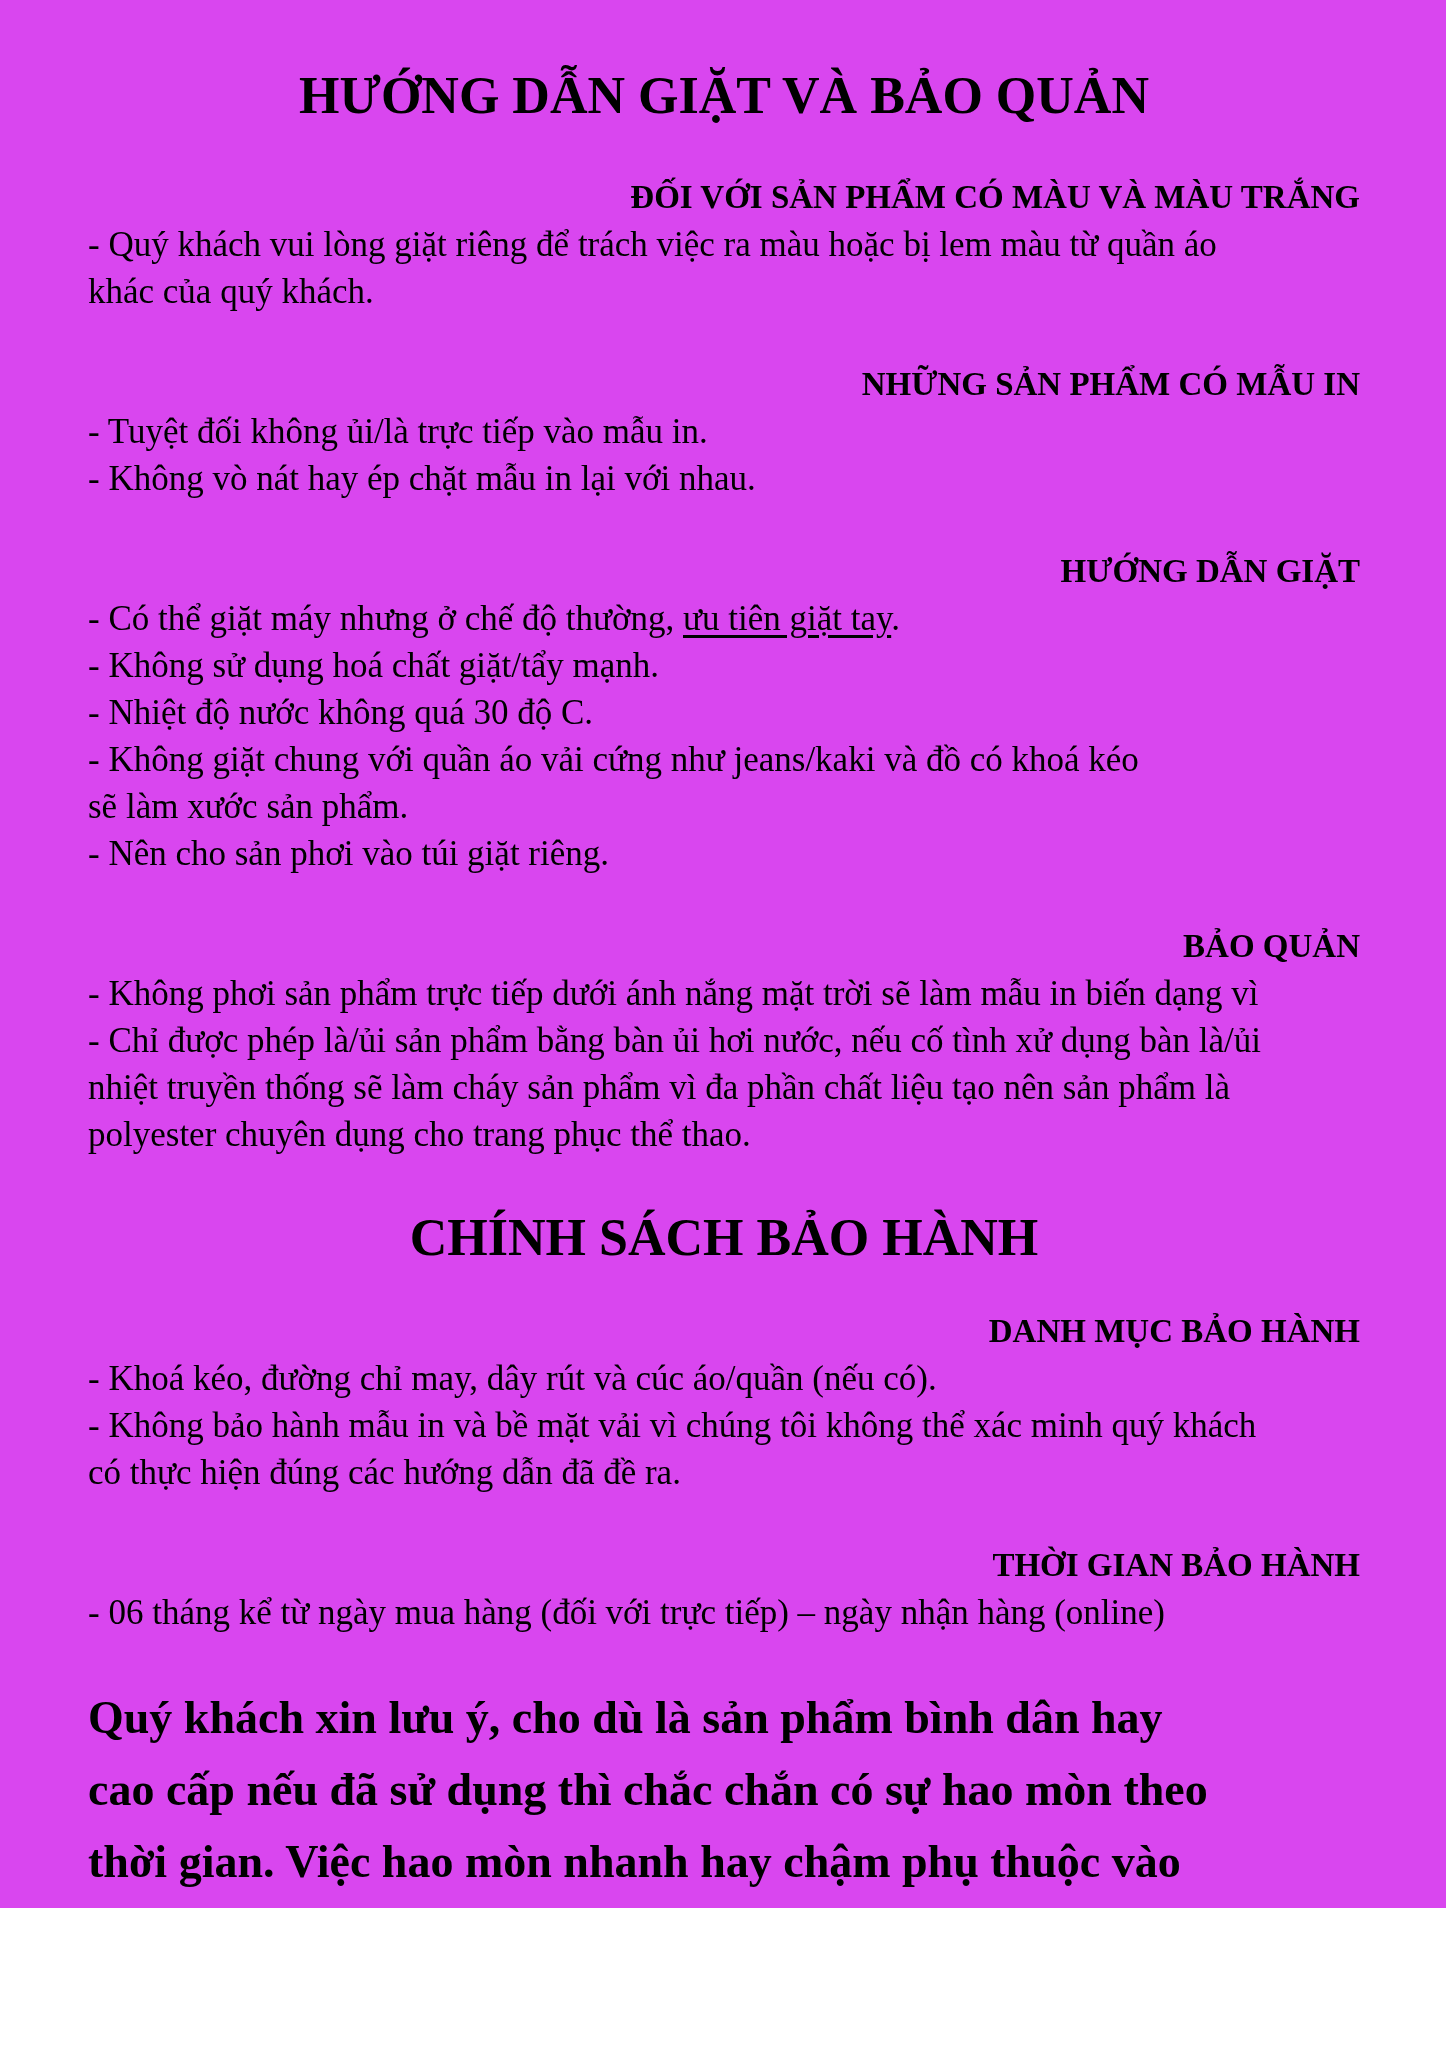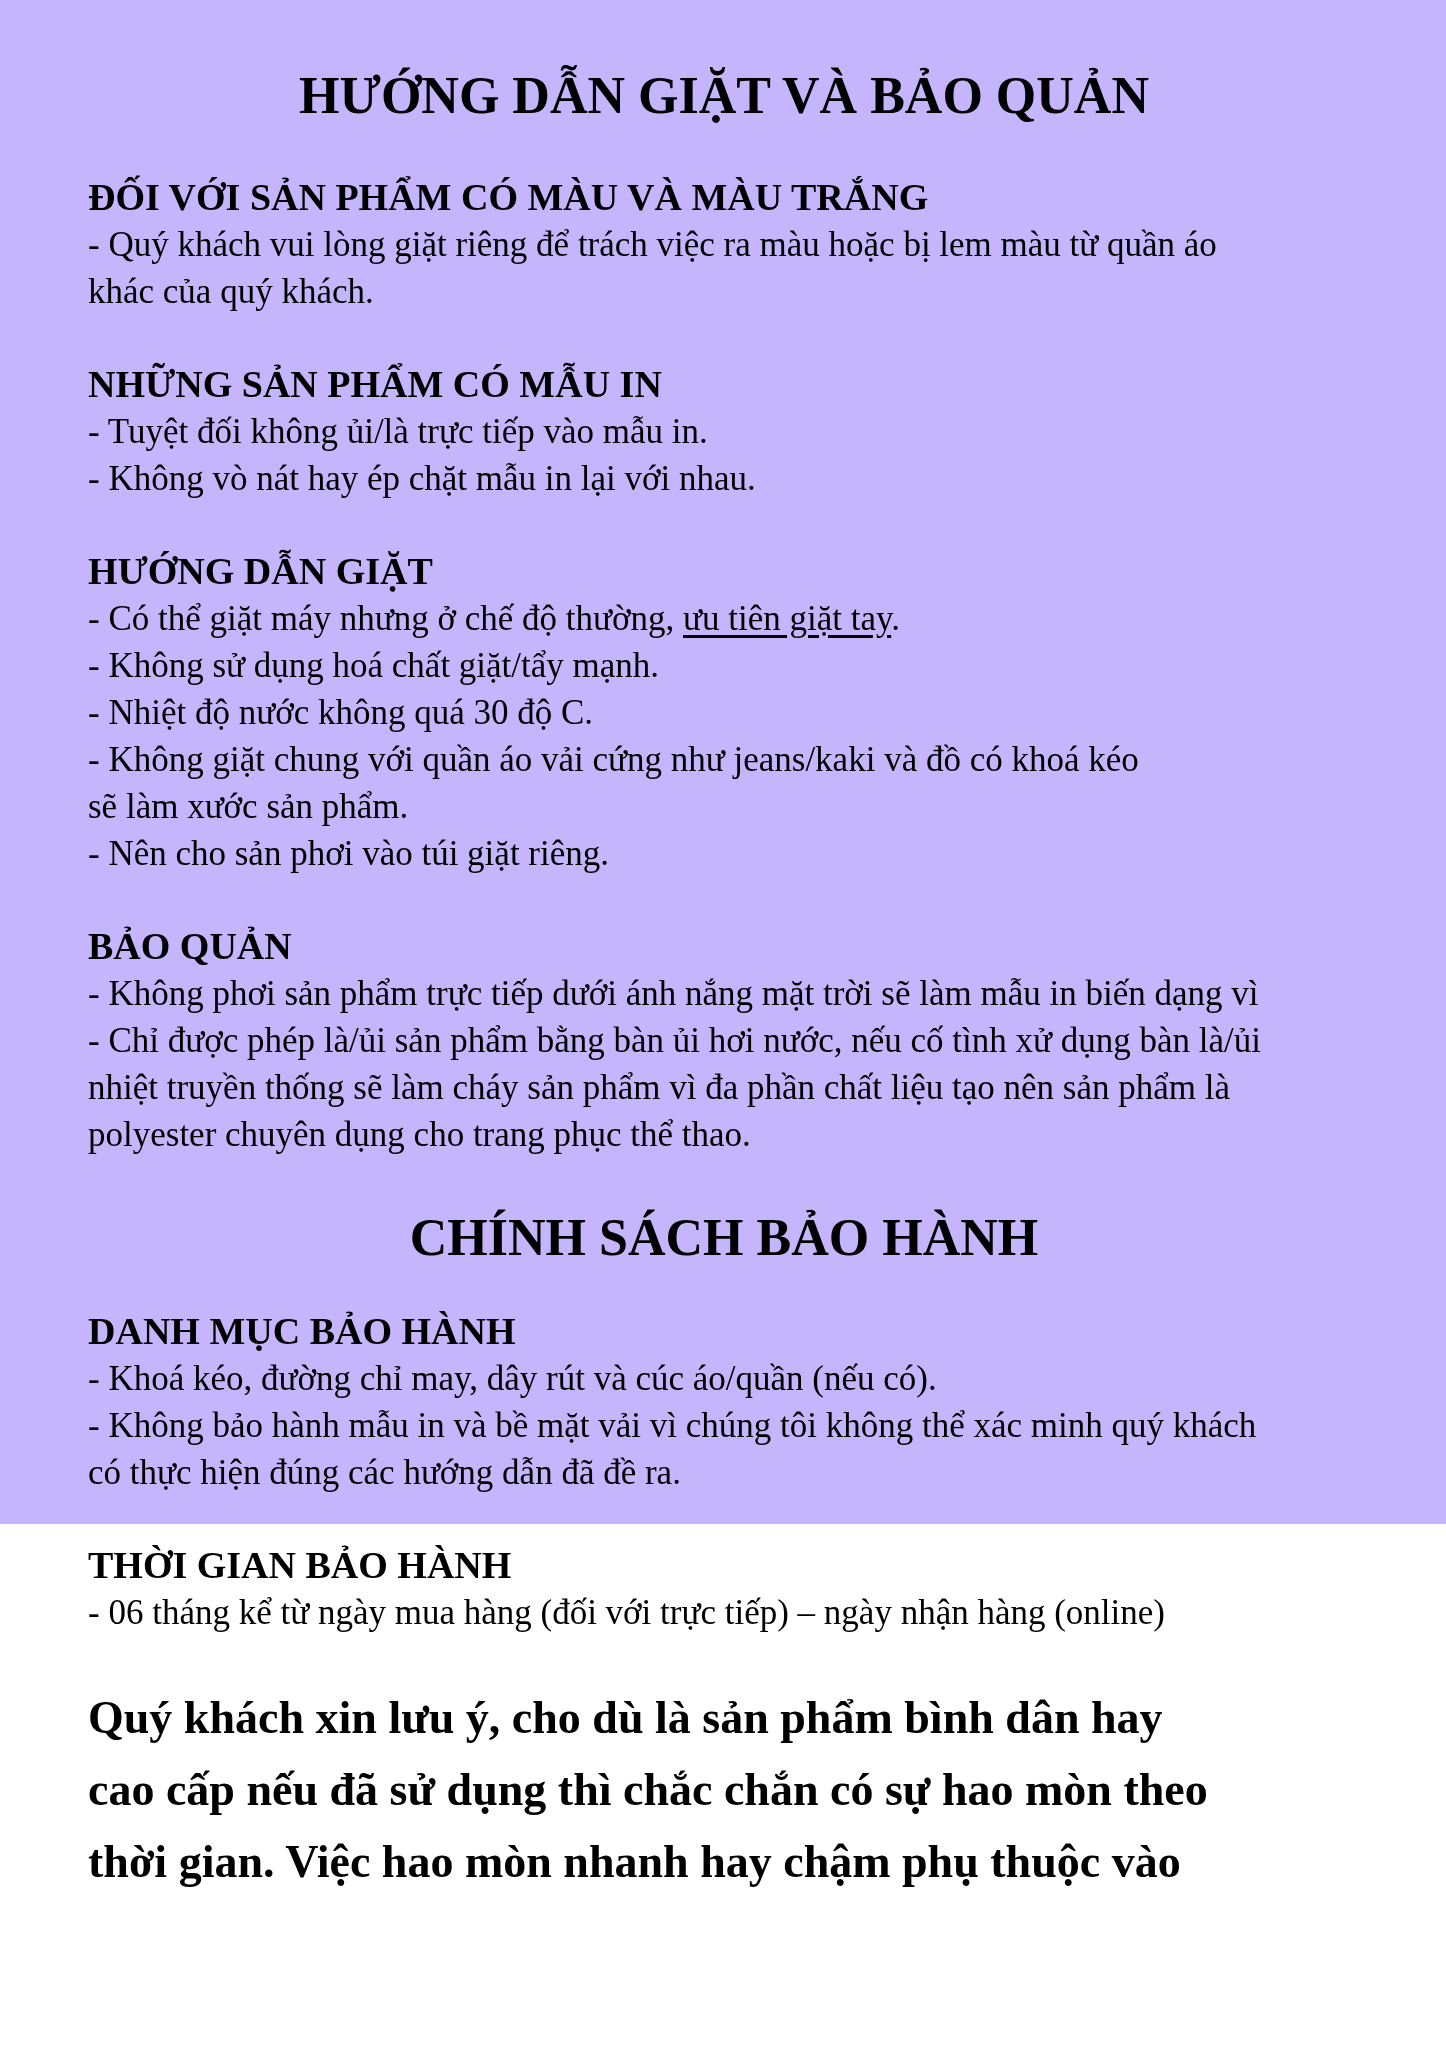--- a/index.html
+++ b/index.html
@@ -10,44 +10,45 @@
   body {
     width: 1446px;
     height: 2048px;
     color: #000000;
     font-family: "Liberation Serif", serif;
     overflow: hidden;
   }
   .page {
     box-sizing: border-box;
     width: 1446px;
-    height: 1524px;
+    height: 1908px;
     padding: 62px 86px 0 88px;
-    background: #c4b5fd;
+    background: #d946ef;
   }
   .doc-title {
     font-size: 52px;
     font-weight: bold;
     text-align: center;
     line-height: 68px;
     margin: 0 0 44px 0;
     letter-spacing: 0px;
   }
   .doc-title.warranty {
     margin-top: 0;
     margin-bottom: 36px;
   }
   .section {
     margin: 0 0 46px 0;
   }
   .section-heading {
-    font-size: 38px;
+    font-size: 33px;
     font-weight: bold;
     line-height: 47px;
     margin: 0;
+    text-align: right;
   }
   .line {
     font-size: 35px;
     line-height: 47px;
     margin: 0;
   }
   .u {
     text-decoration: underline;
     text-underline-offset: 5px;
   }

